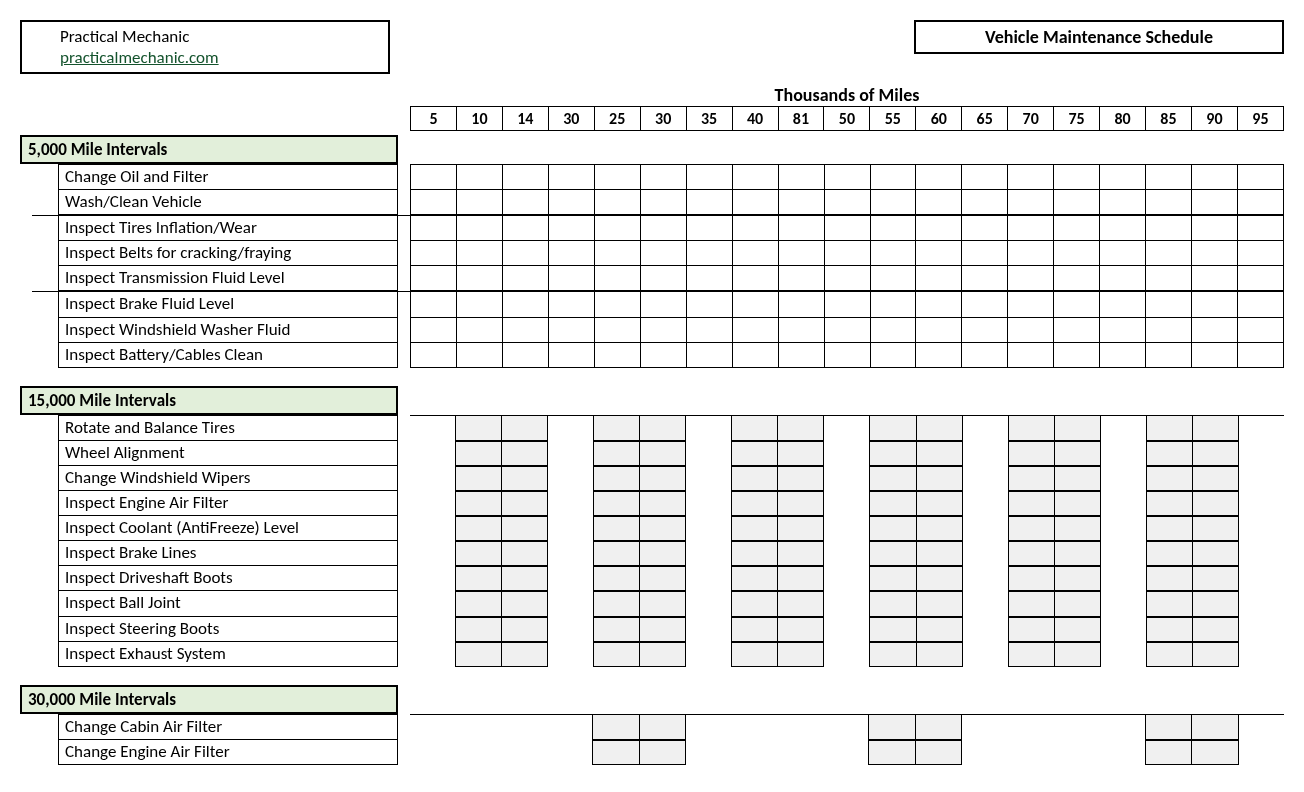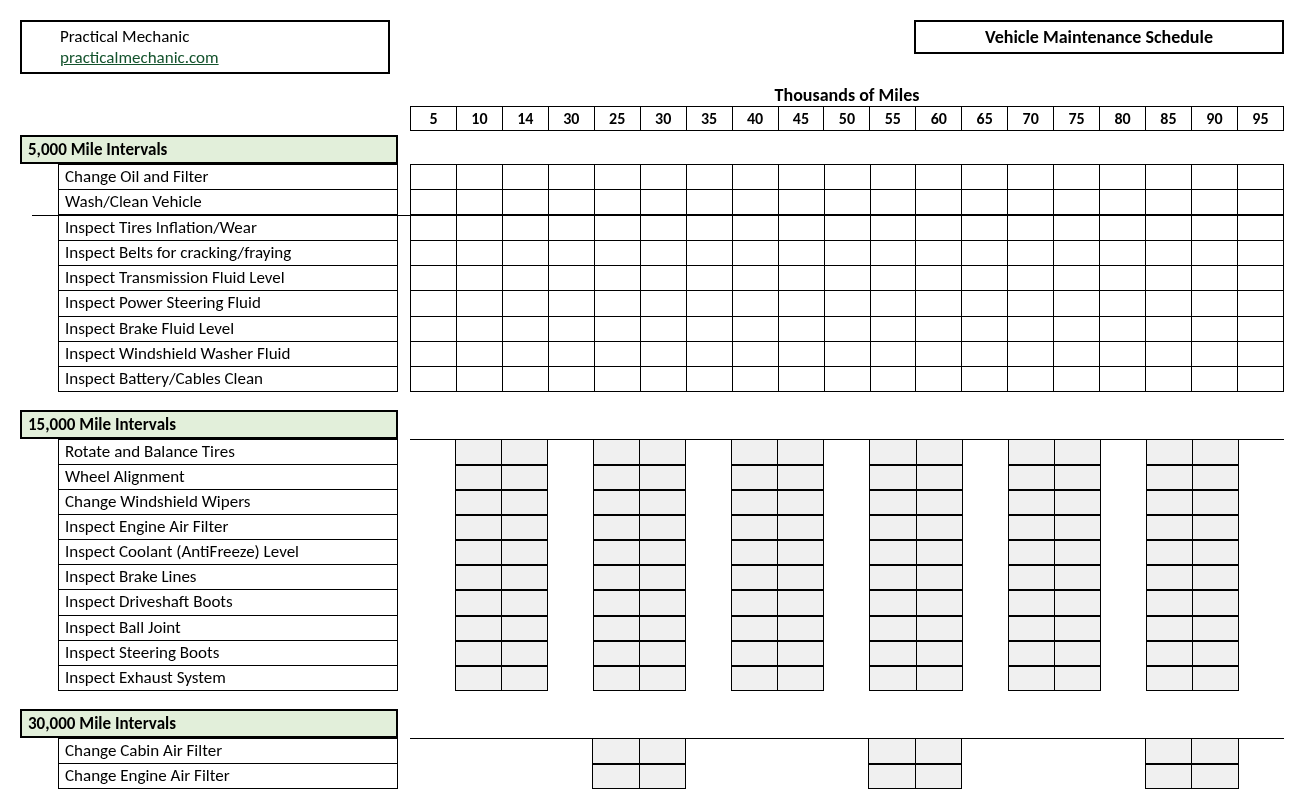--- a/index.html
+++ b/index.html
@@ -146,21 +146,21 @@
     <tbody>
         <tr id="miles-row">
           <th>5</th>
           <th>10</th>
           <th>14</th>
           <th>30</th>
           <th>25</th>
           <th>30</th>
           <th>35</th>
           <th>40</th>
-          <th>45</th>
+          <th>81</th>
           <th>50</th>
           <th>55</th>
           <th>60</th>
           <th>65</th>
           <th>70</th>
           <th>75</th>
           <th>80</th>
           <th>85</th>
           <th>90</th>
           <th>95</th>
@@ -310,21 +310,20 @@
             <div class="grid-cell"></div>
             <div class="grid-cell"></div>
             <div class="grid-cell"></div>
             <div class="grid-cell"></div>
             <div class="grid-cell"></div>
             <div class="grid-cell"></div>
             <div class="grid-cell"></div>
           </div>
         </div>
         <div class="task-row">
-          <div class="task-label">Inspect Power Steering Fluid</div>
           <div class="task-grid">
             <div class="grid-cell"></div>
             <div class="grid-cell"></div>
             <div class="grid-cell"></div>
             <div class="grid-cell"></div>
             <div class="grid-cell"></div>
             <div class="grid-cell"></div>
             <div class="grid-cell"></div>
             <div class="grid-cell"></div>
             <div class="grid-cell"></div>

